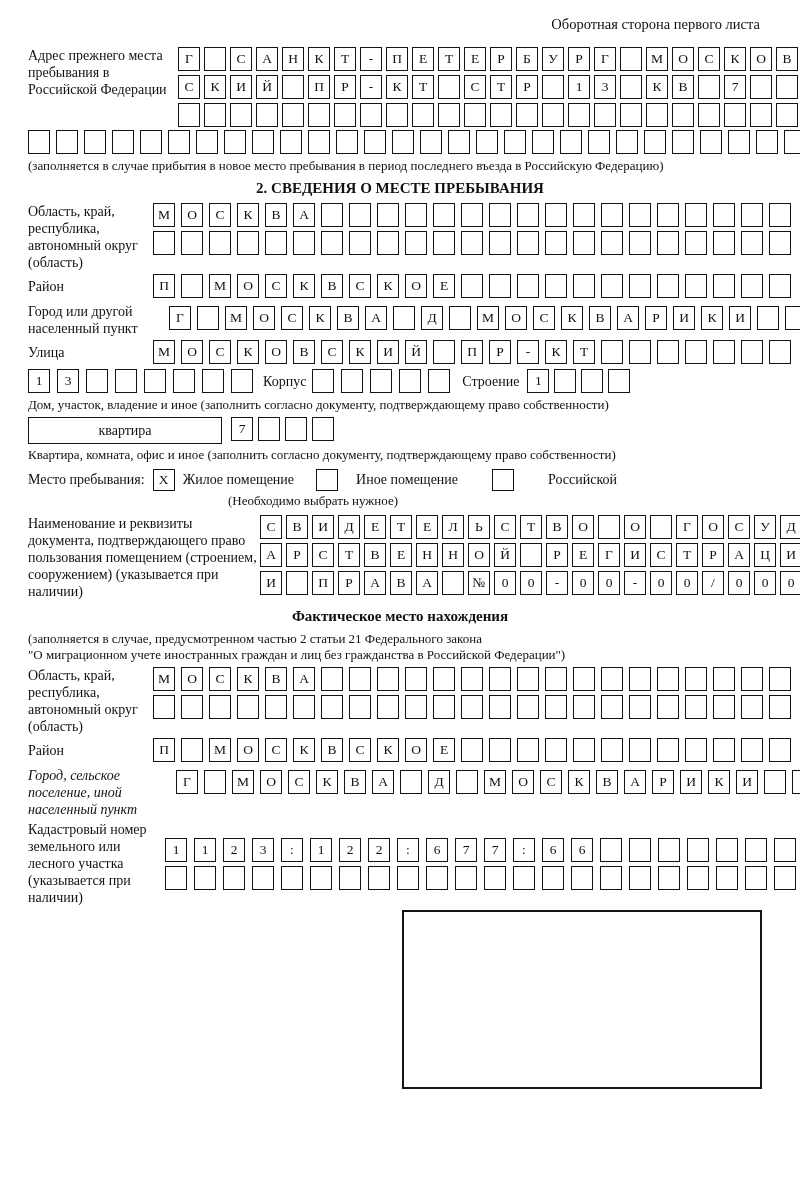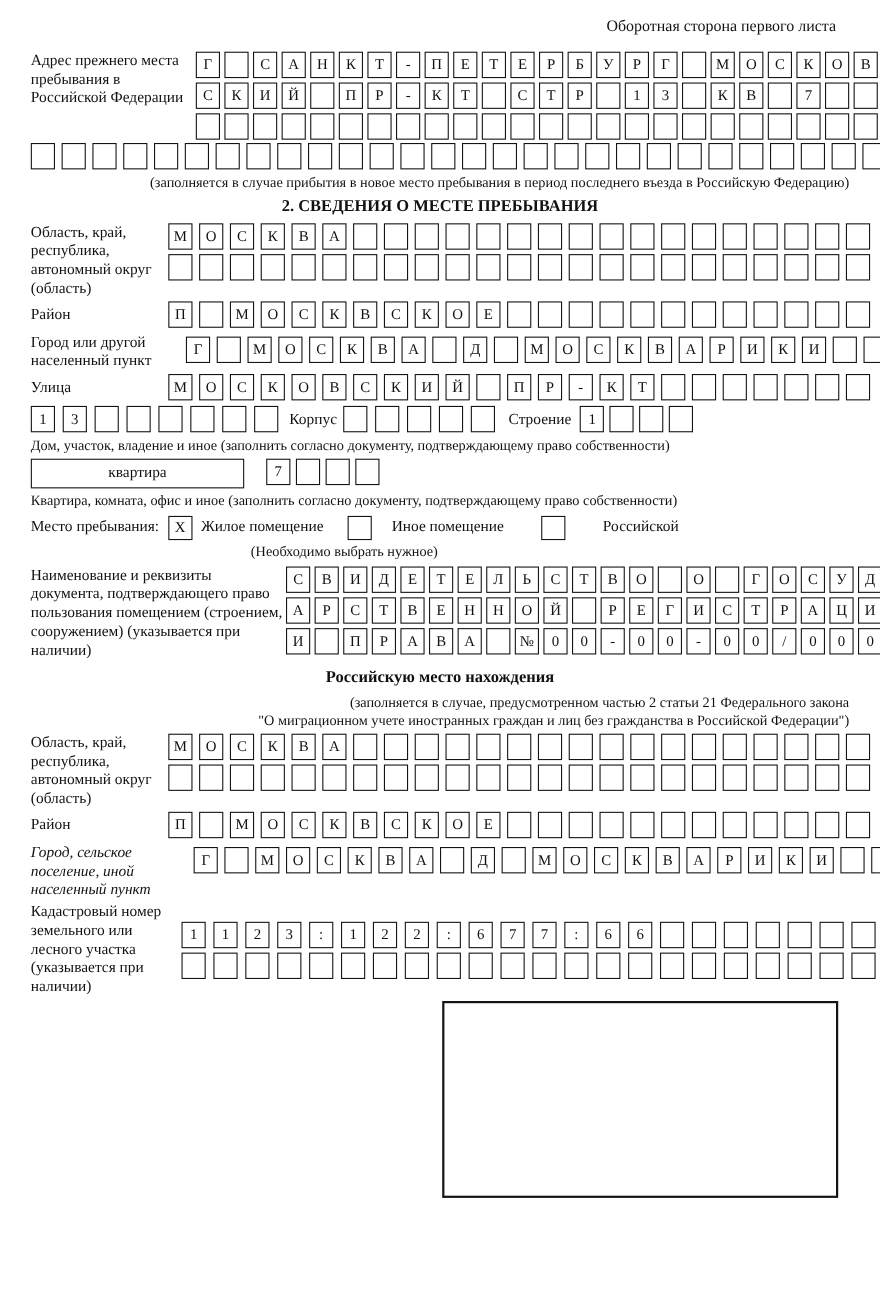--- a/index.html
+++ b/index.html
@@ -21,21 +21,21 @@
   .g24{gap:4px;}
   .g28{gap:6px;}
   .g23{gap:6px;}
   .g21{gap:4px;}
   .g22{gap:7px;}
   .g8{gap:7px;}
   .g5{gap:7px;}
   .g4{gap:5px;}
 
   .caption{font-size:13px;line-height:16px;}
-  .caption-c{text-align:right;}
+  .caption-c{text-align:left;}
   .sec-title{font-weight:bold;font-size:15px;text-align:center;margin:6px 0 6px 0;}
 
   .wbox{border:1.6px solid #141414;height:25px;display:flex;align-items:center;
         justify-content:center;font-size:14px;flex-shrink:0;background:#fff;}
   .inline-lbl{font-size:14px;line-height:25px;flex-shrink:0;}
 
   .chk{width:20px;height:20px;border:1.6px solid #141414;display:inline-flex;
        align-items:center;justify-content:center;font-size:13.5px;flex-shrink:0;
        background:#fff;}
 
@@ -336,21 +336,21 @@
     <div class="cellrow g4">
         <span class="cell">1</span>
         <span class="cell"></span>
         <span class="cell"></span>
         <span class="cell"></span>
       </div>
   </div>
   <div class="caption mt2">Дом, участок, владение и иное (заполнить согласно документу, подтверждающему право собственности)</div>
 
   <div class="frow mt4">
-    <div class="wbox" style="width:192px;margin-right:20px;">квартира</div>
+    <div class="wbox" style="width:192px;margin-right:9px;">квартира</div>
     <div class="cellrow g4">
         <span class="cell">7</span>
         <span class="cell"></span>
         <span class="cell"></span>
         <span class="cell"></span>
       </div>
   </div>
   <div class="caption mt2">Квартира, комната, офис и иное (заполнить согласно документу, подтверждающему право собственности)</div>
 
   <div class="stay-row">
@@ -432,21 +432,21 @@
           <span class="cell">0</span>
           <span class="cell">0</span>
           <span class="cell">/</span>
           <span class="cell">0</span>
           <span class="cell">0</span>
           <span class="cell">0</span>
         </div>
     </div>
   </div>
 
-  <div class="sec-title mt8">Российскую место нахождения</div>
+  <div class="sec-title mt8">Фактическое место нахождения</div>
   <div class="caption caption-c">(заполняется в случае, предусмотренном частью 2 статьи 21 Федерального закона</div>
   <div class="caption caption-c mb4">"О миграционном учете иностранных граждан и лиц без гражданства в Российской Федерации")</div>
 
   <div class="frow">
     <div class="lbl" style="width:125px;">Область, край, республика, автономный округ (область)</div>
     <div class="rows">
       <div class="cellrow g23">
           <span class="cell">М</span>
           <span class="cell">О</span>
           <span class="cell">С</span>

